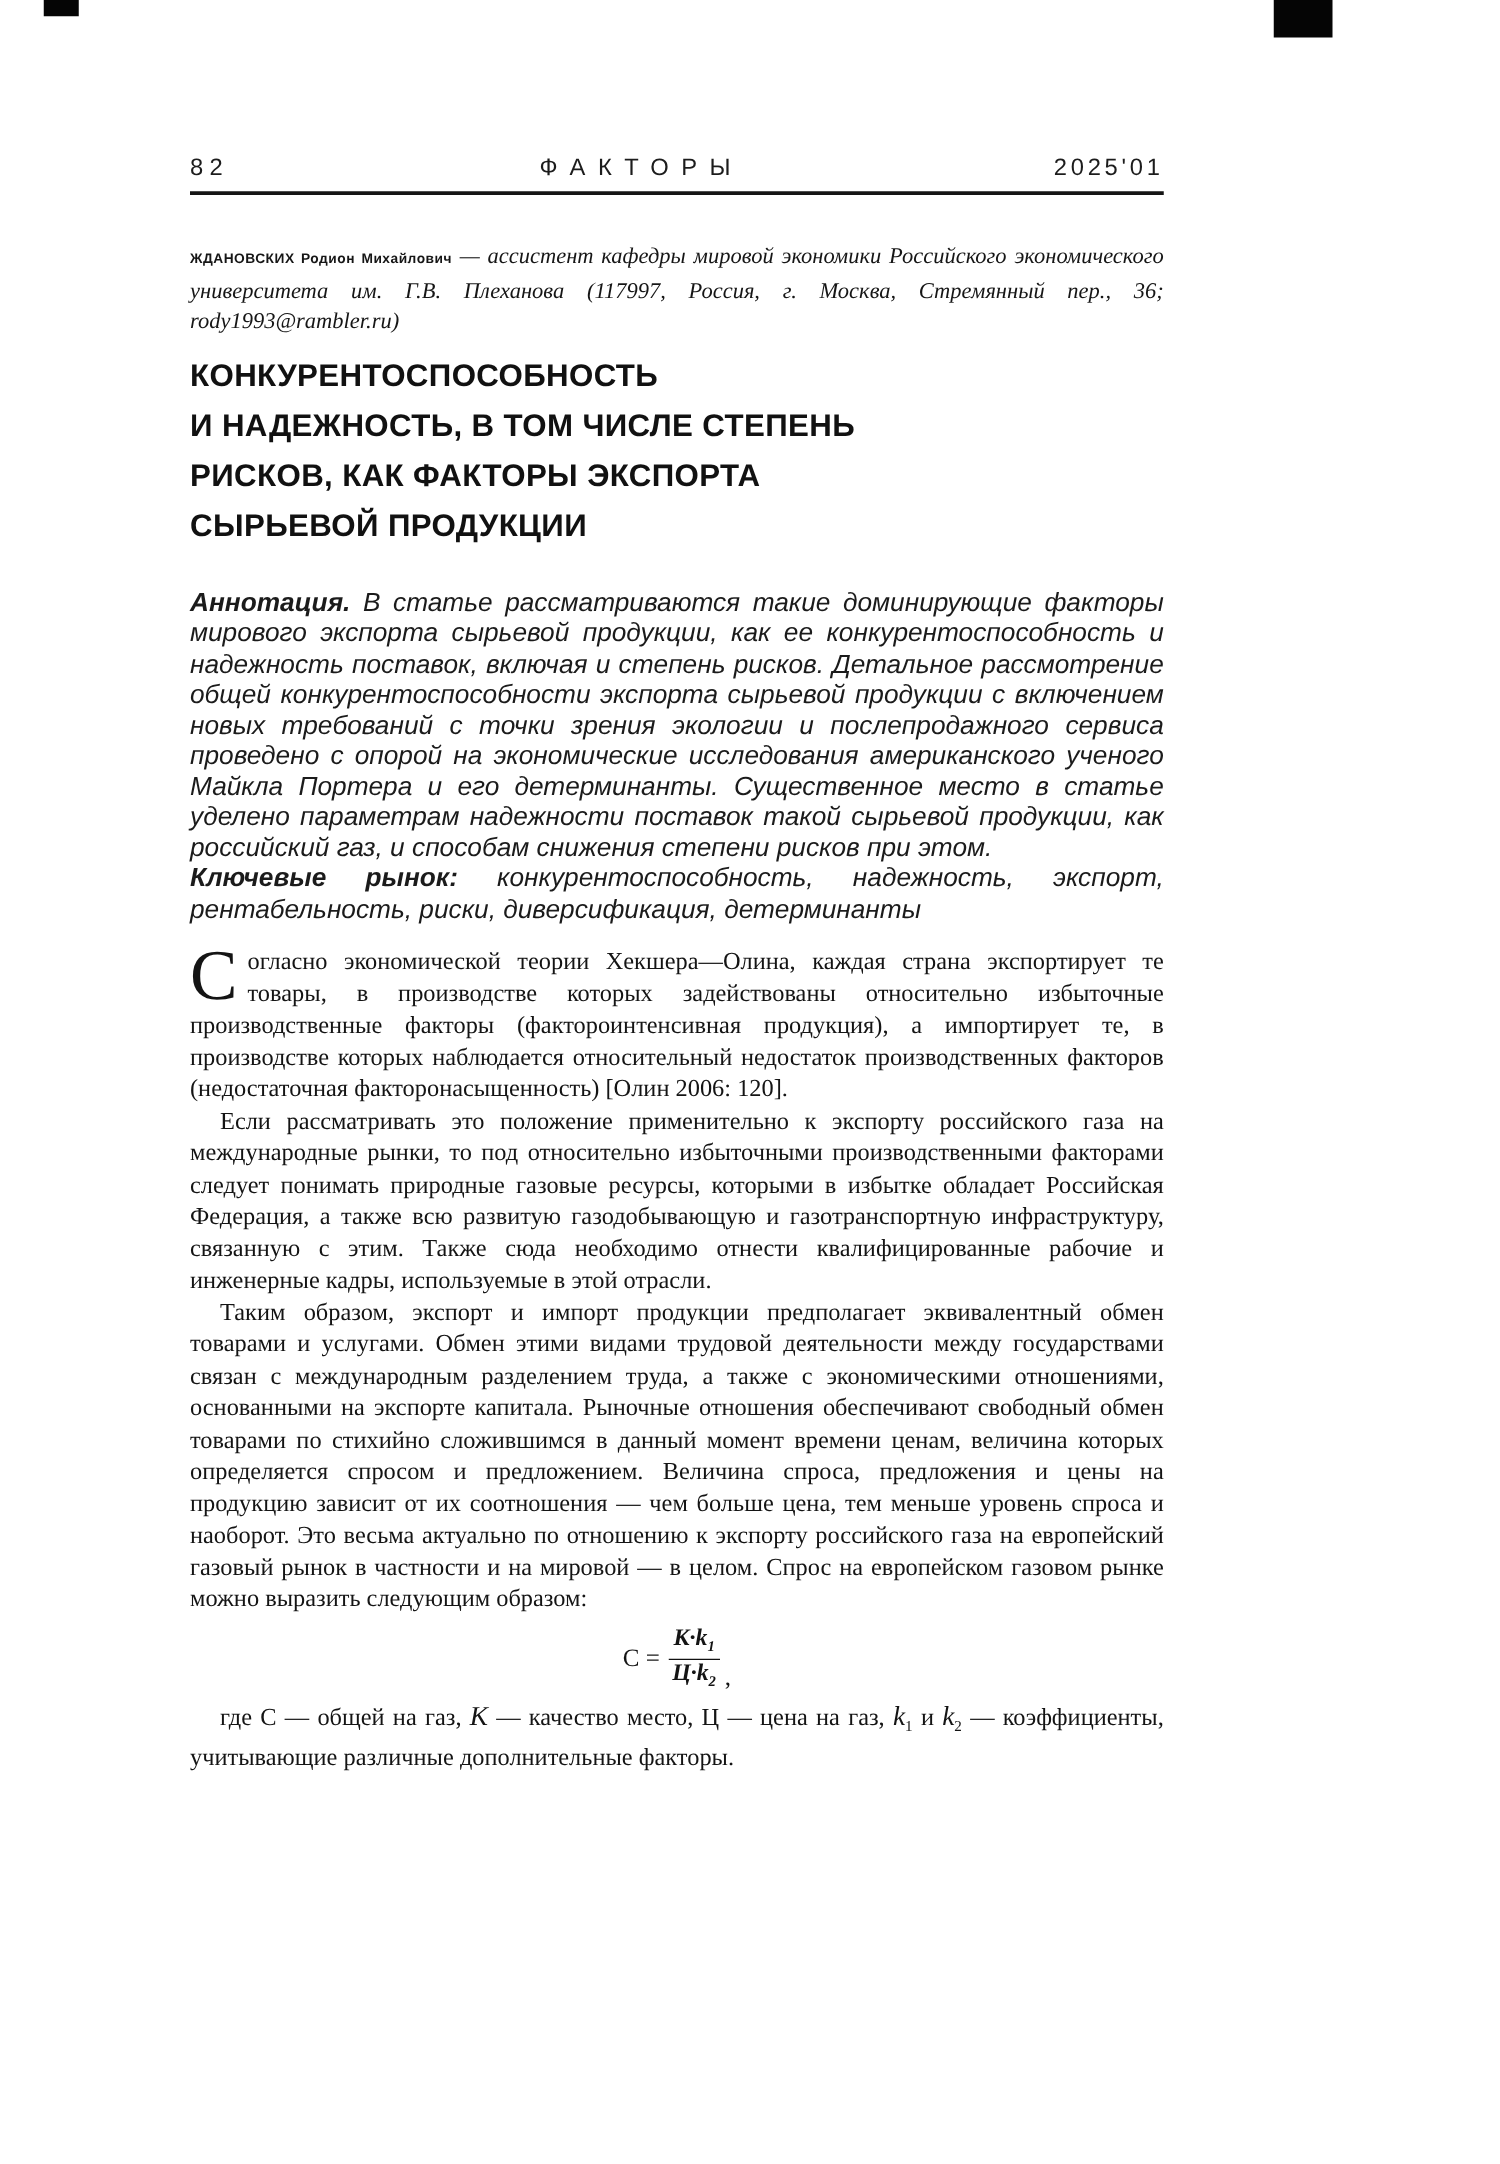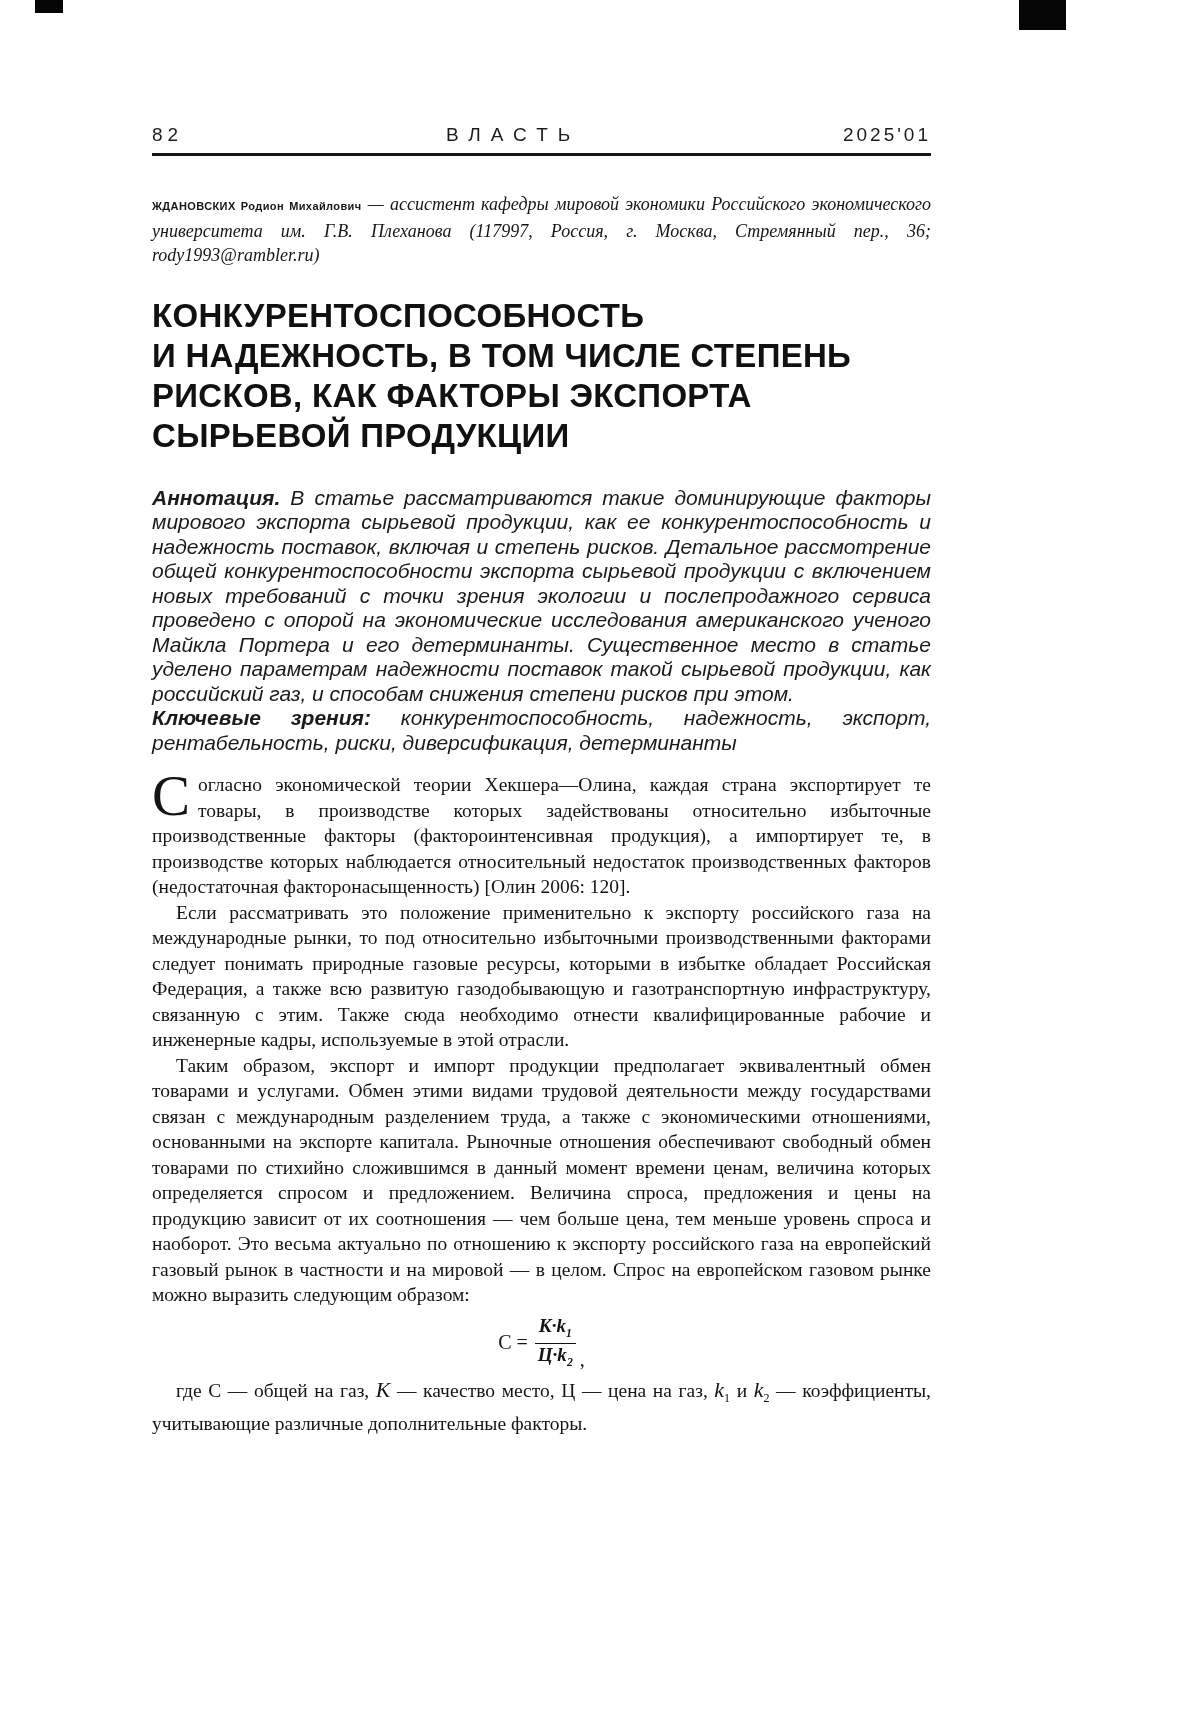--- a/index.html
+++ b/index.html
@@ -37,24 +37,24 @@
     font-size:18px; line-height:24.5px;
     text-align:justify;
   }
   .author .author-name {
     font-style:normal; font-weight:700;
     font-family:"Liberation Sans", sans-serif;
     font-size:11px; letter-spacing:0.4px;
   }
 
   .title {
-    margin-top:28px;
+    margin-top:12px;
     font-family:"Liberation Sans", sans-serif;
     font-weight:700;
-    font-size:33px; line-height:40px;
+    font-size:25px; line-height:40px;
     letter-spacing:0.3px;
     white-space:pre-line;
     color:#111;
   }
 
   .abstract, .keywords {
     font-family:"Liberation Sans", sans-serif;
     font-style:italic;
     font-size:21px; line-height:24.5px;
     text-align:justify;
@@ -105,35 +105,35 @@
 
 <div class="page">
 
   <div class="corner-mark mark-tl"></div>
   <div class="corner-mark mark-tr"></div>
 
   <div class="column">
 
     <div class="header-row">
       <span class="hdr-page">82</span>
-      <span class="hdr-journal">ВЛАСТЬ</span>
+      <span class="hdr-journal">ФАКТОРЫ</span>
       <span class="hdr-issue">2025'01</span>
     </div>
     <hr class="rule">
 
     <p class="author"><span class="author-name">ЖДАНОВСКИХ Родион Михайлович</span><span> — ассистент кафедры мировой экономики Российского экономического университета им. Г.В. Плеханова (117997, Россия, г. Москва, Стремянный пер., 36; rody1993@rambler.ru)</span></p>
 
     <h1 class="title">КОНКУРЕНТОСПОСОБНОСТЬ
 И НАДЕЖНОСТЬ, В ТОМ ЧИСЛЕ СТЕПЕНЬ
 РИСКОВ, КАК ФАКТОРЫ ЭКСПОРТА
 СЫРЬЕВОЙ ПРОДУКЦИИ</h1>
 
     <p class="abstract"><span class="lbl-bold">Аннотация.</span><span> В статье рассматриваются такие доминирующие факторы мирового экспорта сырьевой продукции, как ее конкурентоспособность и надежность поставок, включая и степень рисков. Детальное рассмотрение общей конкурентоспособности экспорта сырьевой продукции с включением новых требований с точки зрения экологии и послепродажного сервиса проведено с опорой на экономические исследования американского ученого Майкла Портера и его детерминанты. Существенное место в статье уделено параметрам надежности поставок такой сырьевой продукции, как российский газ, и способам снижения степени рисков при этом.</span></p>
 
-    <p class="keywords"><span class="lbl-bold">Ключевые зрения:</span><span> конкурентоспособность, надежность, экспорт, рентабельность, риски, диверсификация, детерминанты</span></p>
+    <p class="keywords"><span class="lbl-bold">Ключевые рынок:</span><span> конкурентоспособность, надежность, экспорт, рентабельность, риски, диверсификация, детерминанты</span></p>
 
     <div class="body-text">
 
       <p><span class="dropcap">С</span><span>огласно экономической теории Хекшера—Олина, каждая страна экспортирует те товары, в производстве которых задействованы относительно избыточные производственные факторы (фактороинтенсивная продукция), а импортирует те, в производстве которых наблюдается относительный недостаток производственных факторов (недостаточная факторонасыщенность) [Олин 2006: 120].</span></p>
 
       <p class="indent">Если рассматривать это положение применительно к экспорту российского газа на международные рынки, то под относительно избыточными производственными факторами следует понимать природные газовые ресурсы, которыми в избытке обладает Российская Федерация, а также всю развитую газодобывающую и газотранспортную инфраструктуру, связанную с этим. Также сюда необходимо отнести квалифицированные рабочие и инженерные кадры, используемые в этой отрасли.</p>
 
       <p class="indent">Таким образом, экспорт и импорт продукции предполагает эквивалентный обмен товарами и услугами. Обмен этими видами трудовой деятельности между государствами связан с международным разделением труда, а также с экономическими отношениями, основанными на экспорте капитала. Рыночные отношения обеспечивают свободный обмен товарами по стихийно сложившимся в данный момент времени ценам, величина которых определяется спросом и предложением. Величина спроса, предложения и цены на продукцию зависит от их соотношения — чем больше цена, тем меньше уровень спроса и наоборот. Это весьма актуально по отношению к экспорту российского газа на европейский газовый рынок в частности и на мировой — в целом. Спрос на европейском газовом рынке можно выразить следующим образом:</p>
 
       <div class="formula-row"><span>С</span> <span>=</span> <span class="frac"><span class="num"><span>К·k</span><sub>1</sub></span><span class="den"><span>Ц·k</span><sub>2</sub></span></span><span class="formula-comma">,</span></div>

